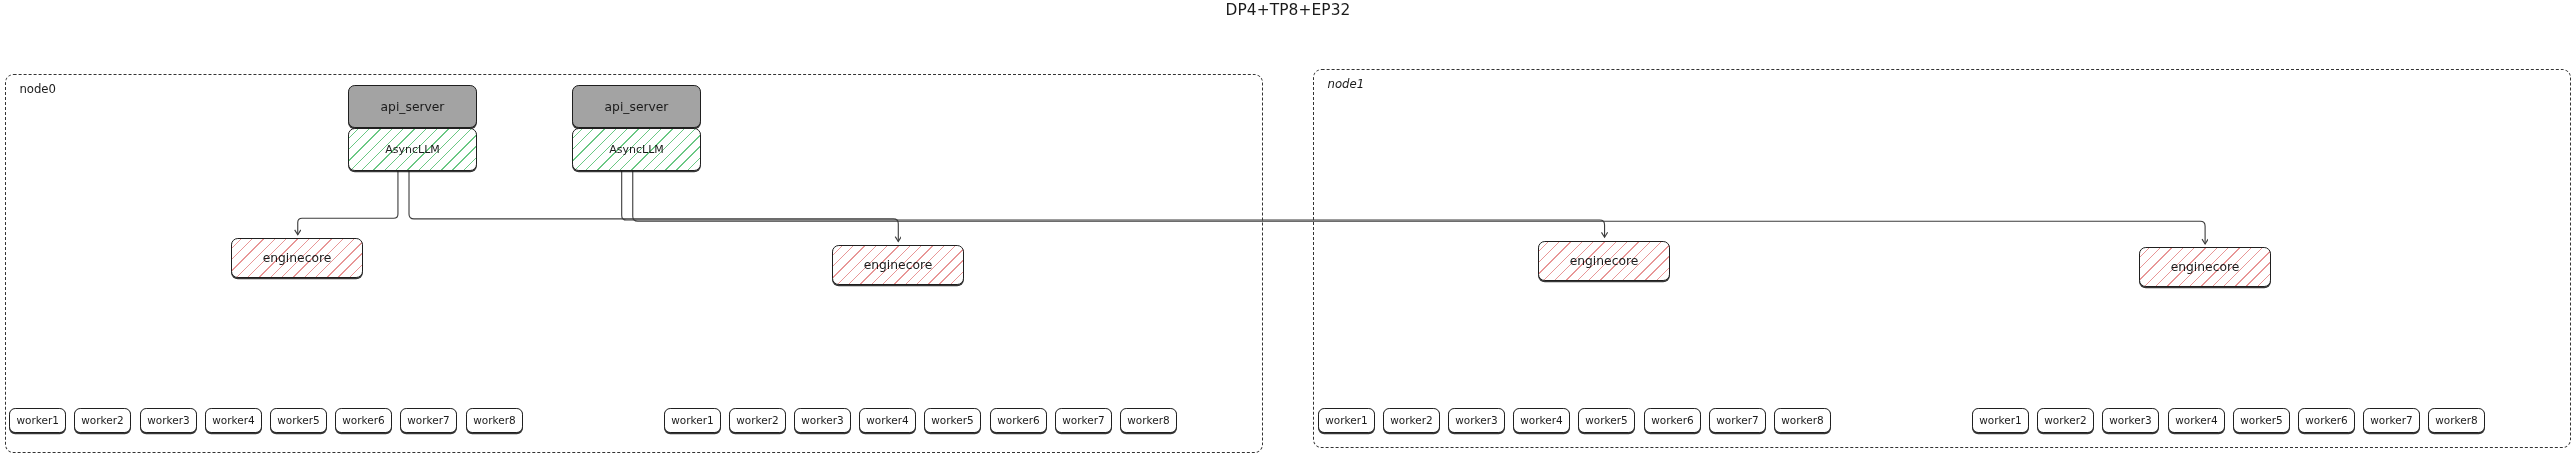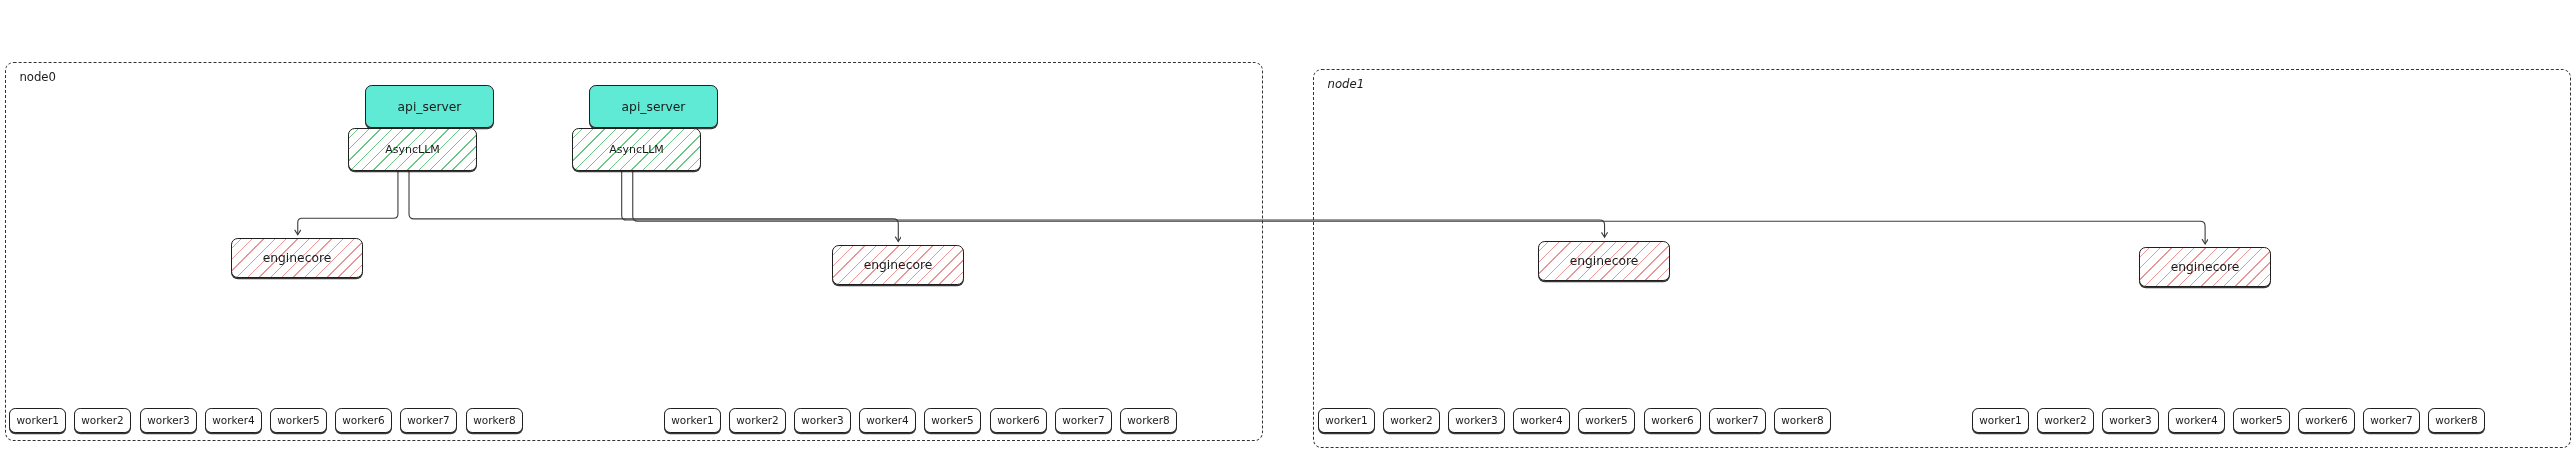--- a/index.html
+++ b/index.html
@@ -53,22 +53,21 @@
     display: flex;
     align-items: center;
     justify-content: center;
     color: #1b1b1b;
     white-space: nowrap;
     box-shadow: 0 1.2px 0 0 rgba(20,20,20,0.85);
   }
 
   .box-api {
     font-size: 12.3px;
-    background: #5eead4;
-    margin-left: 17px;
+    background: #a3a3a3;
   }
 
   .box-asyncllm {
     font-size: 11px;
     background-color: #ffffff;
     background-image: repeating-linear-gradient(
       -45deg,
       rgba(80, 190, 110, 0.85) 0px,
       rgba(80, 190, 110, 0.85) 1px,
       rgba(255,255,255,0) 1px,
@@ -106,37 +105,38 @@
     fill: none;
     stroke: #3c3c3c;
     stroke-width: 1.8;
   }
 </style>
 </head>
 <body>
 
 <div id="root">
 
+  <div id="diagram-title">DP4+TP8+EP32</div>
 
   <svg id="edges" viewBox="0 0 4188 763" xmlns="http://www.w3.org/2000/svg">
     <defs>
       <marker id="arrow" markerWidth="12" markerHeight="12" refX="9" refY="5" orient="auto" markerUnits="userSpaceOnUse">
         <path d="M 1 0 L 9 5 L 1 10" fill="none" stroke="#3c3c3c" stroke-width="1.4"></path>
       </marker>
     </defs>
     <g id="edge-paths">
         <path d="M 646 278 L 646 348 Q 646 355 639 355 L 490 355 Q 483 355 483 362 L 483 382" marker-end="url(#arrow)"></path>
         <path d="M 664 278 L 664 348 Q 664 356 672 356 L 1452 356 Q 1460 356 1460 364 L 1460 393" marker-end="url(#arrow)"></path>
         <path d="M 1010 278 L 1010 350 Q 1010 358 1018 358 L 2601 358 Q 2609 358 2609 366 L 2609 386" marker-end="url(#arrow)"></path>
         <path d="M 1028 278 L 1028 352 Q 1028 360 1036 360 L 3578 360 Q 3586 360 3586 368 L 3586 397" marker-end="url(#arrow)"></path>
       </g>
   </svg>
 
   <div id="clusters-layer">
-      <div class="node-cluster" style="left: 4.9px; top: 62px; width: 1258px; height: 379px; text-align: center;">
+      <div class="node-cluster" style="left: 4.9px; top: 74px; width: 1258px; height: 379px; text-align: center;">
         <div class="node-cluster-label">node0</div>
       </div>
       <div class="box box-api" style="left: 348px; top: 85px; width: 129px; height: 43px;">
         <span>api_server</span>
       </div>
       <div class="box box-api" style="left: 572px; top: 85px; width: 129px; height: 43px;">
         <span>api_server</span>
       </div>
       <div class="box box-asyncllm" style="left: 348px; top: 128px; width: 129px; height: 43px;">
         <span>AsyncLLM</span>

